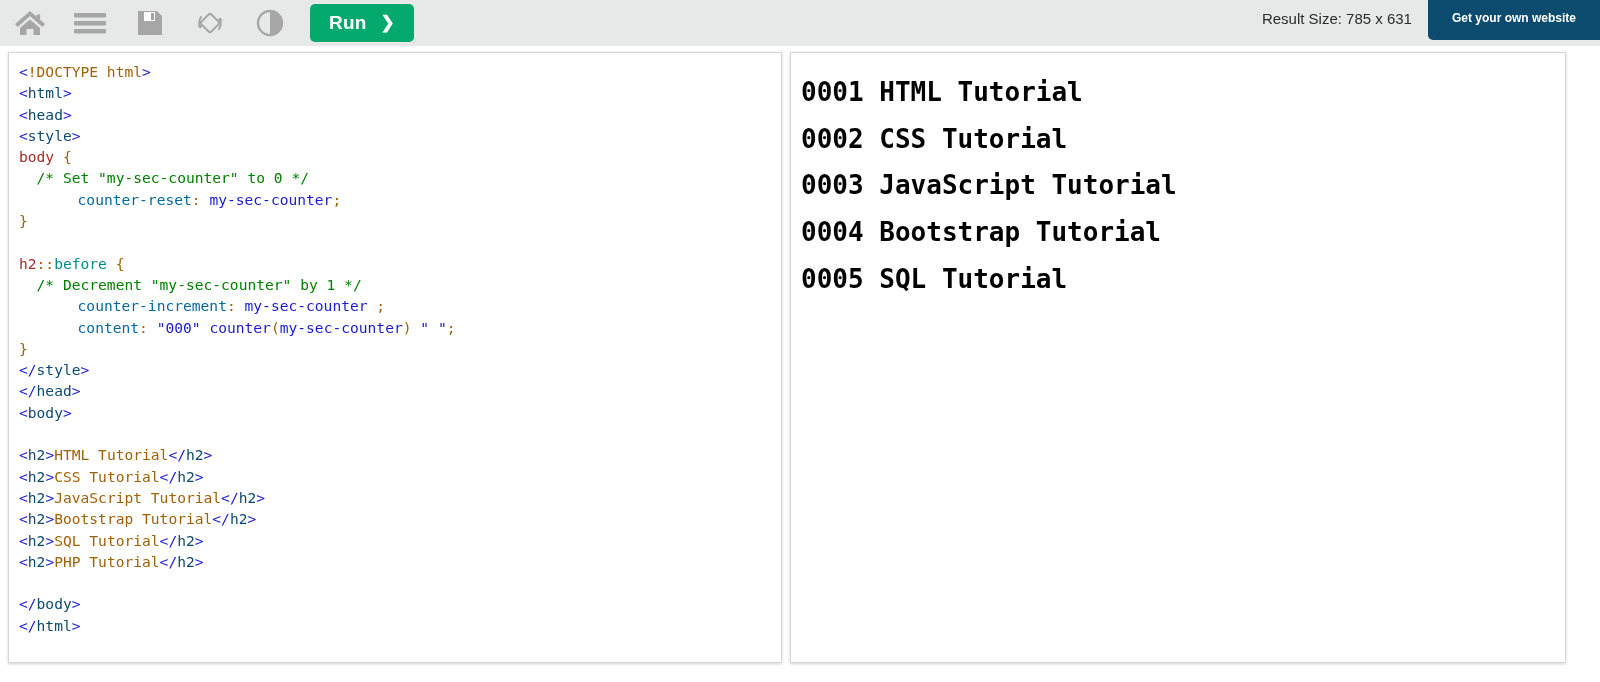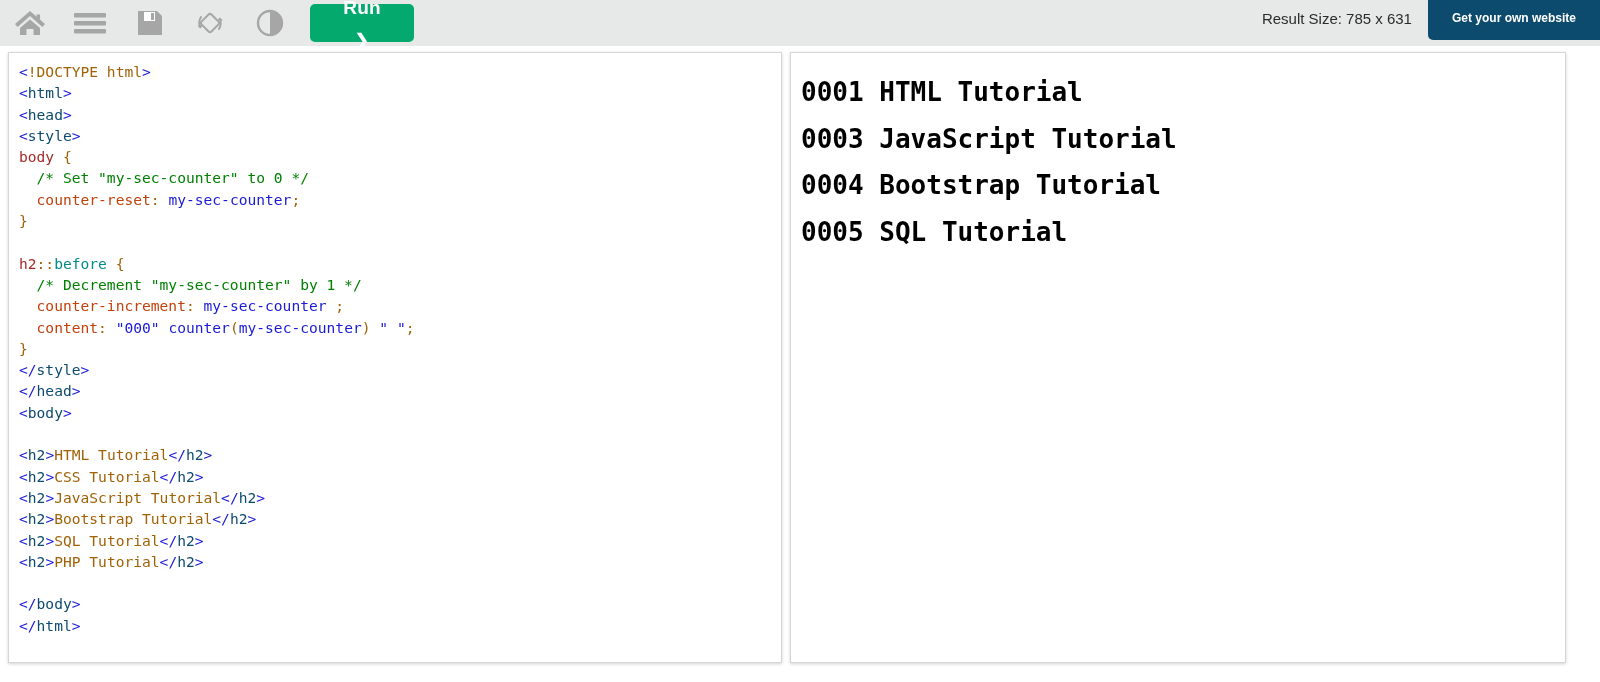--- a/index.html
+++ b/index.html
@@ -52,21 +52,20 @@
     font-size: 19px;
     font-weight: bold;
     font-family: "Liberation Sans", sans-serif;
     display: flex;
     align-items: center;
     justify-content: center;
     gap: 14px;
     cursor: pointer;
     padding: 0 18px;
     letter-spacing: 0.2px;
-    flex-direction: column;
   }
   .run-chevron {
     font-size: 17px;
     font-weight: bold;
     line-height: 1;
     transform: translateY(-1px);
   }
 
   .tb-right {
     position: absolute;
@@ -136,21 +135,21 @@
     font-size: 14.6px;
     line-height: 21.3px;
     color: #000000;
     white-space: pre;
     tab-size: 2;
   }
   .tag      { color: #1a1ad6; }        
   .tagname  { color: #0c4a6e; }        
   .sel      { color: #a52a2a; }
   .pseudo   { color: #008b8b; }
-  .prop     { color: #c2410c; }
+  .prop     { color: #0369a1; margin-left: 41px; }
   .val      { color: #1a1ad6; }
   .cmt      { color: #008000; }
   .punc     { color: #a16207; }
 
   
   .result {
     padding: 12px 10px 10px 10px;
     font-family: "DejaVu Sans Mono", "Liberation Mono", monospace;
   }
   .result h2 {
@@ -259,20 +258,23 @@
 <span class="tag">&lt;/</span><span class="tagname">body</span><span class="tag">&gt;</span>
 <span class="tag">&lt;/</span><span class="tagname">html</span><span class="tag">&gt;</span></pre>
   </div>
 
   <div class="pane pane-result">
     <div class="result" id="result-area">
         <div class="h2row">
           <h2>0001 HTML Tutorial</h2>
         </div>
         <div class="h2row">
+          <h2>0002 CSS Tutorial</h2>
+        </div>
+        <div class="h2row">
           <h2>0003 JavaScript Tutorial</h2>
         </div>
         <div class="h2row">
           <h2>0004 Bootstrap Tutorial</h2>
         </div>
         <div class="h2row">
           <h2>0005 SQL Tutorial</h2>
         </div>
       </div>
   </div>

